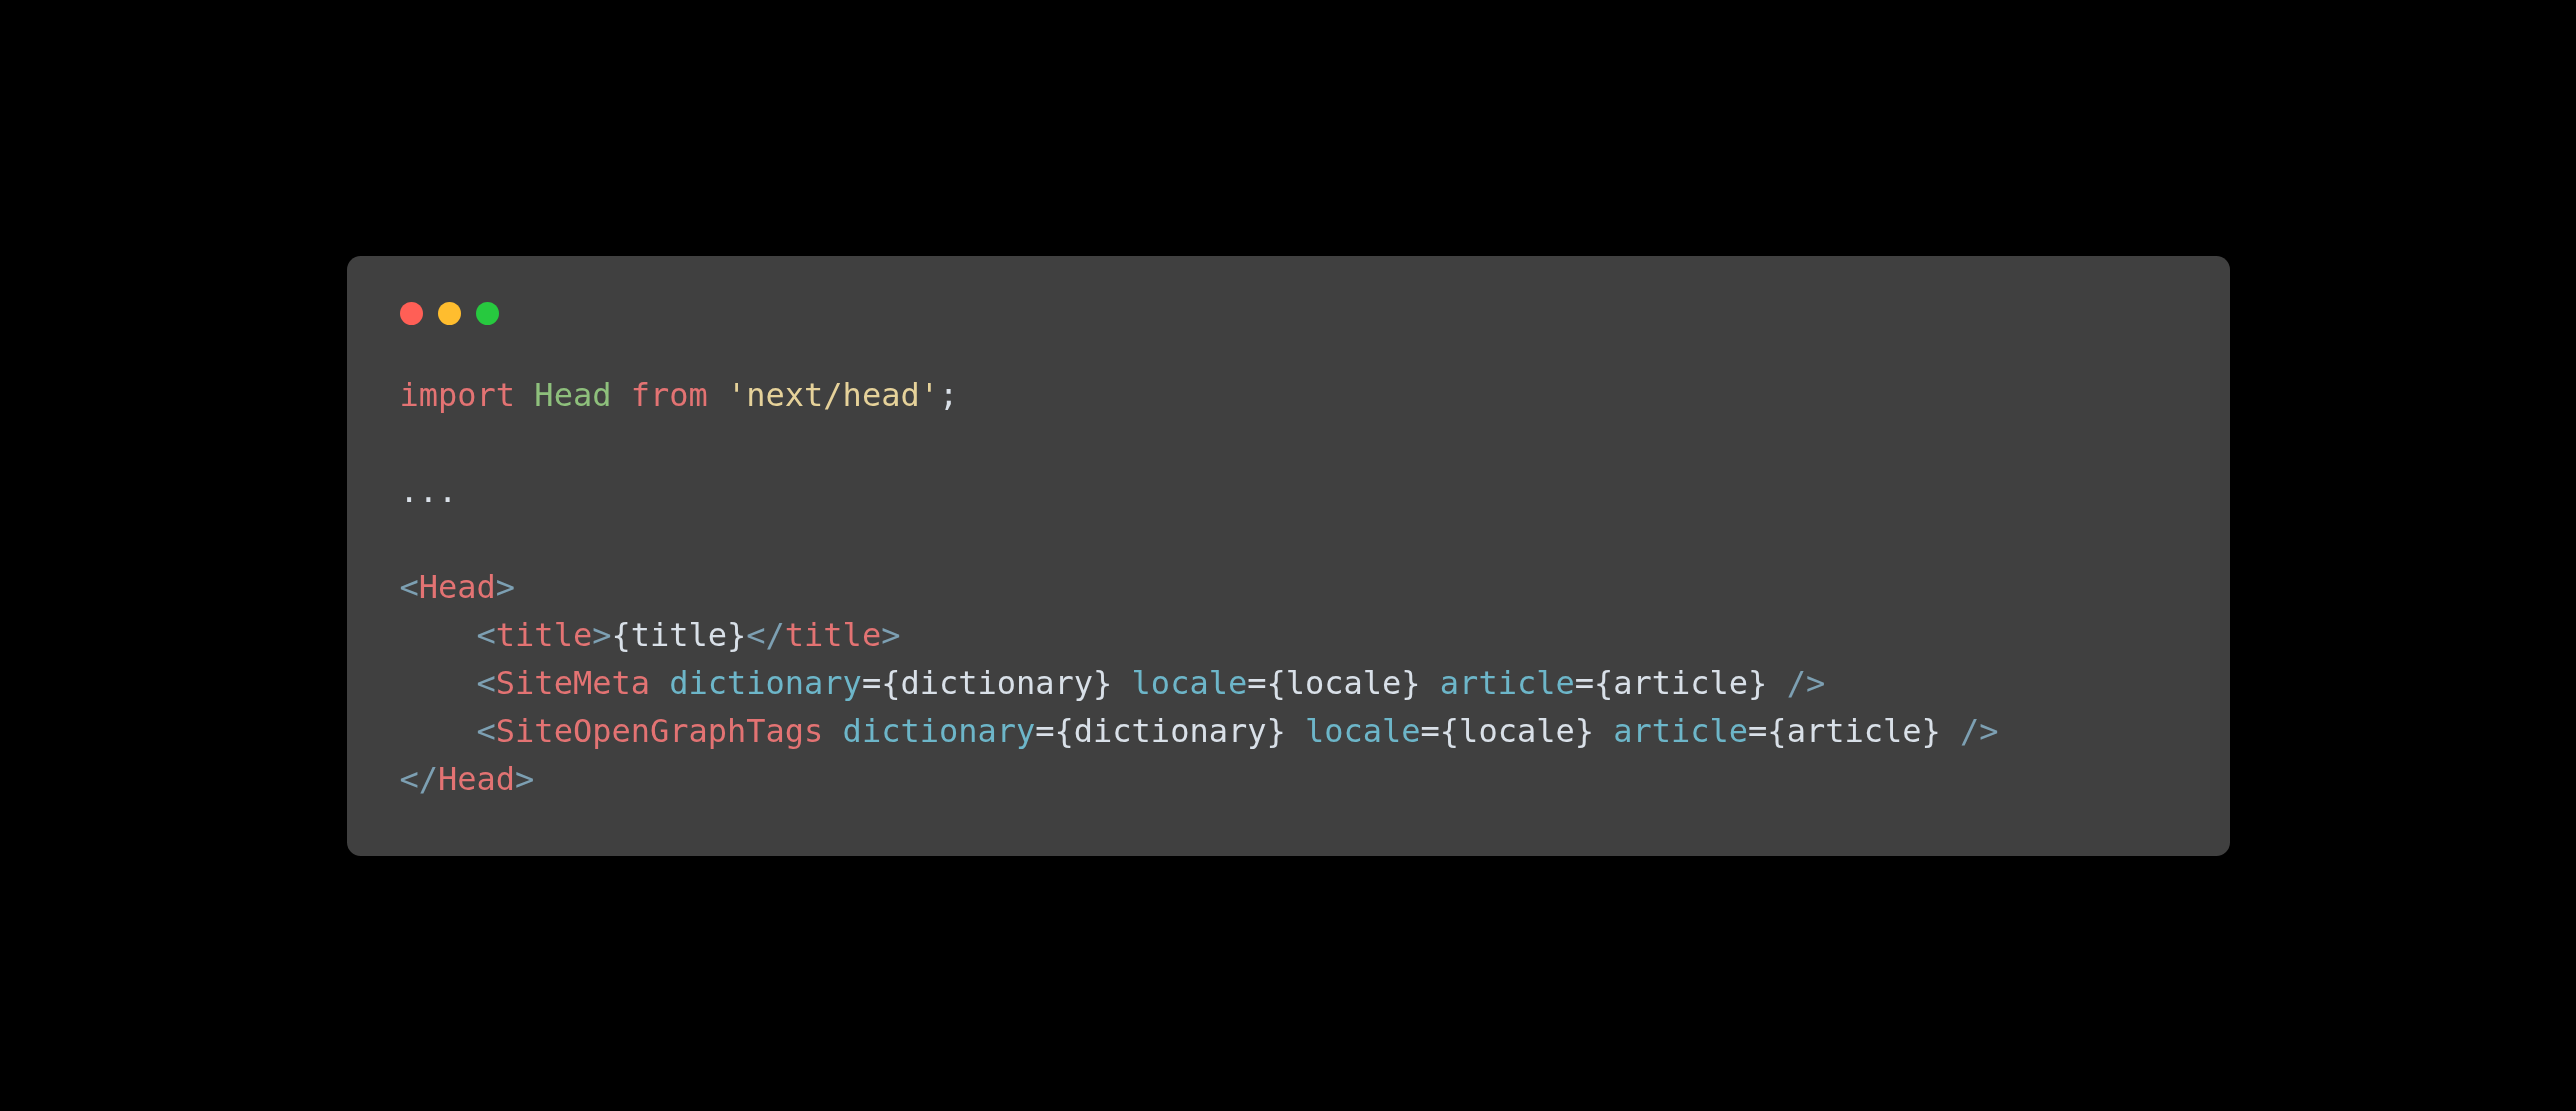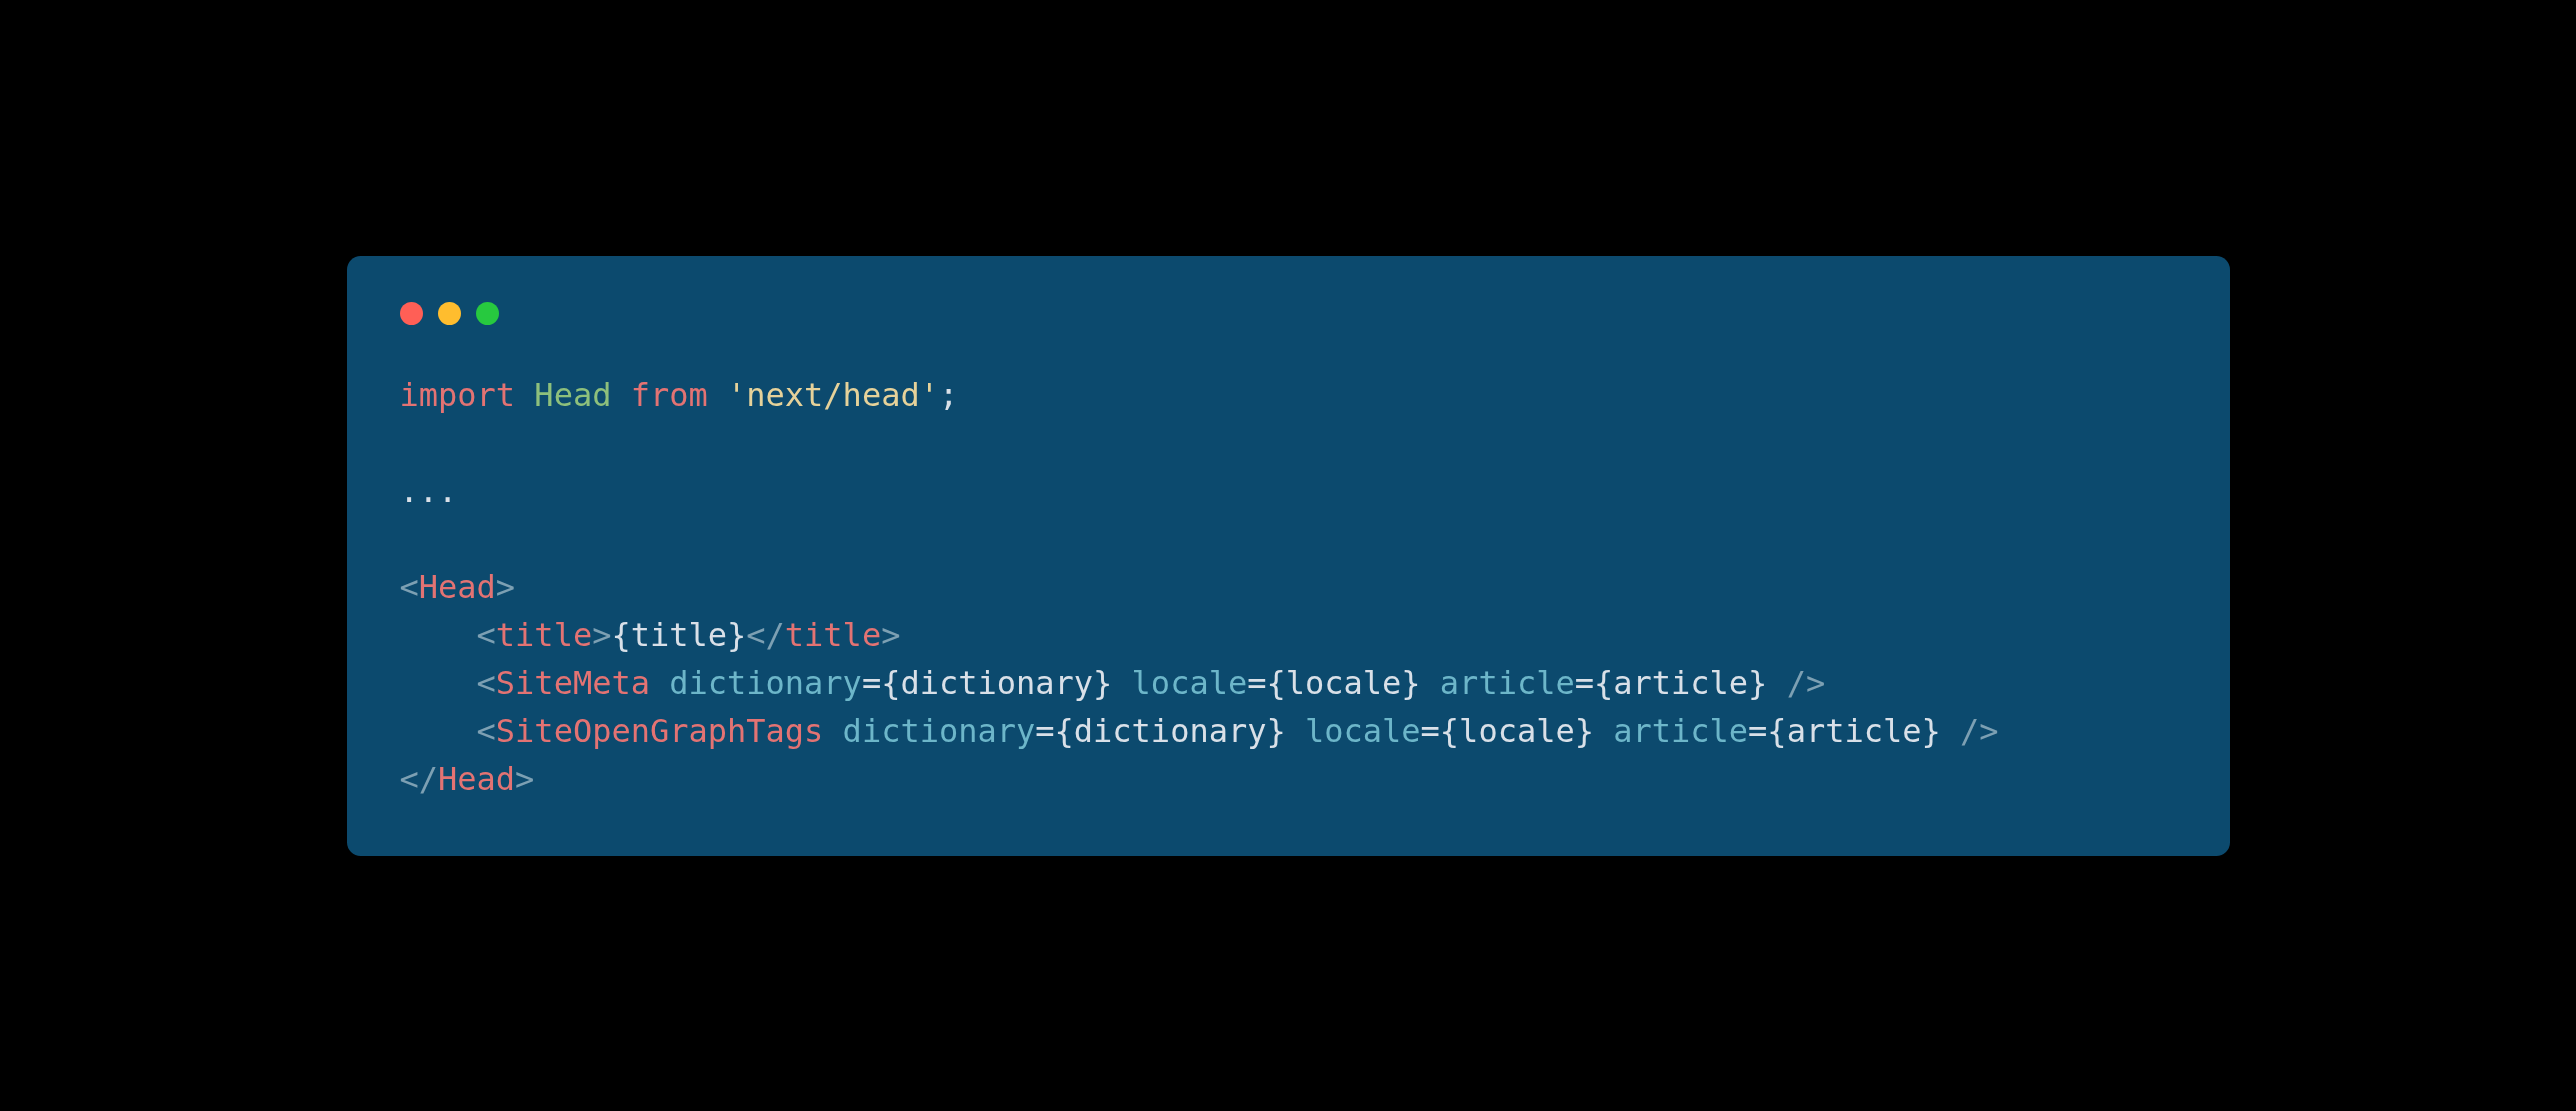--- a/index.html
+++ b/index.html
@@ -6,21 +6,21 @@
 body {
   background: #000;
   width: 2576px;
   height: 1112px;
   display: flex;
   align-items: center;
   justify-content: center;
   font-family: "SF Mono", "Menlo", "Monaco", "Consolas", monospace;
 }
 .window {
-  background: #0c4a6e;
+  background: #404040;
   border-radius: 13.7px;
   width: 1883px;
   padding: 46px 53px 53px 53px;
   box-shadow: 0 30px 91px rgba(0,0,0,.6);
 }
 .titlebar {
   display: flex;
   gap: 15px;
   margin-bottom: 46px;
 }

